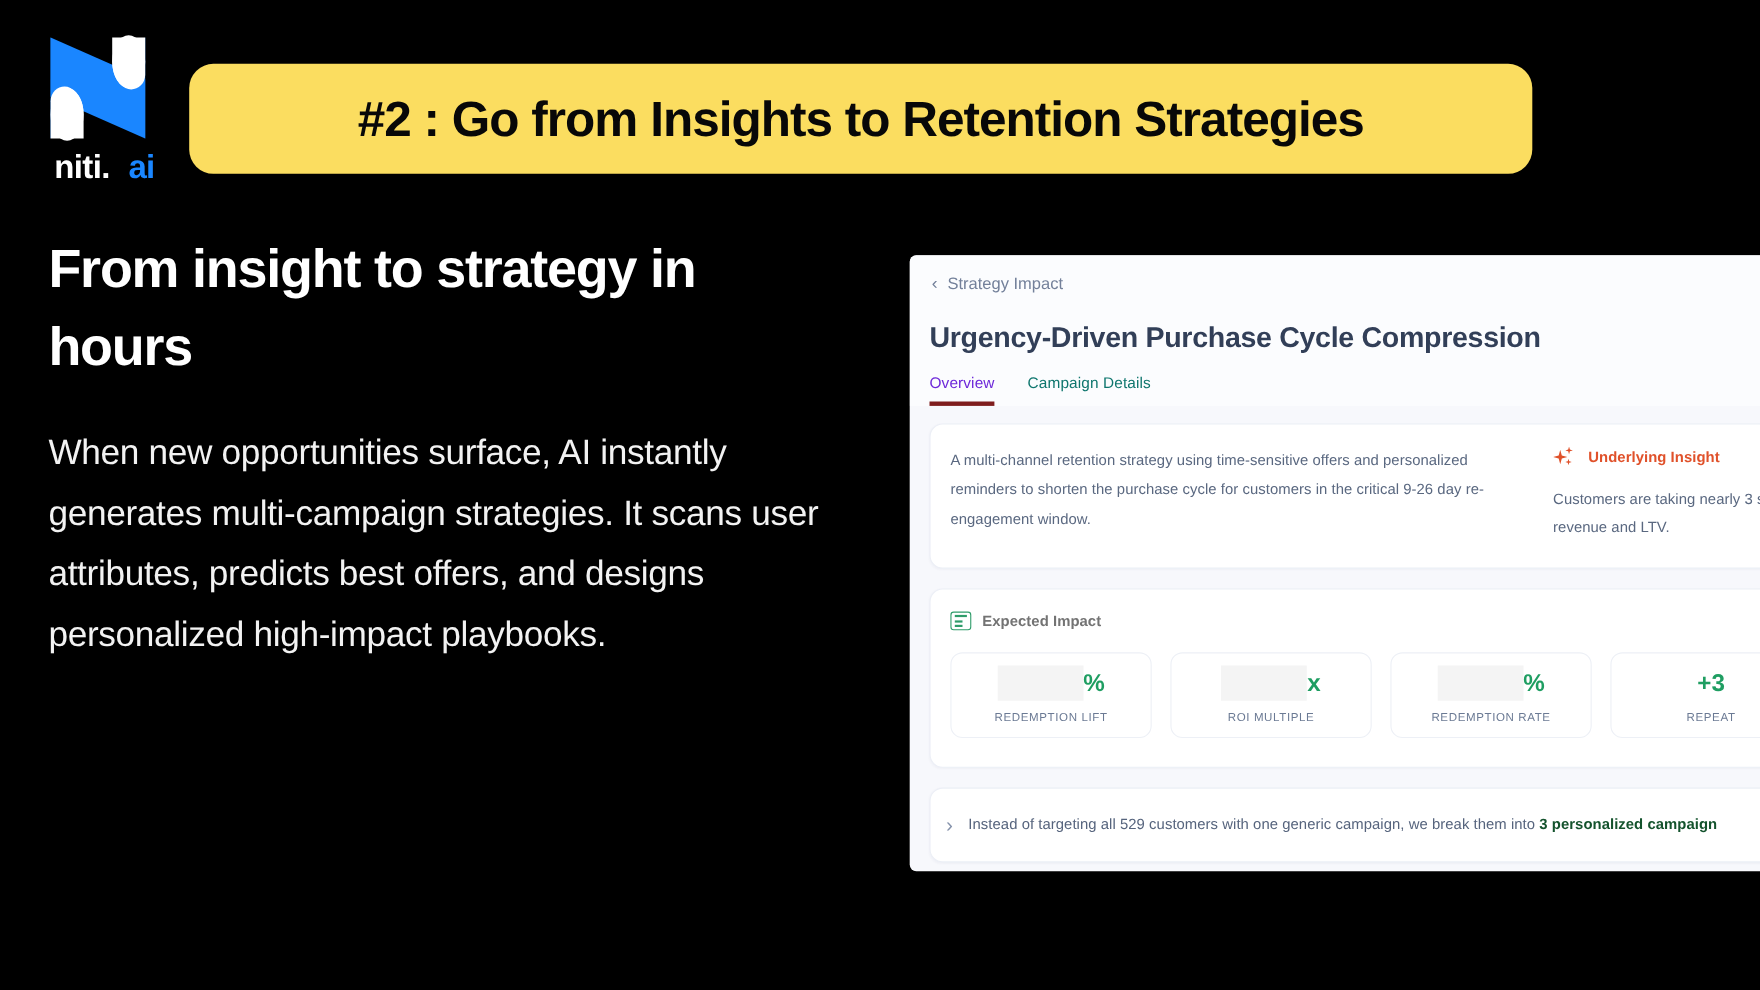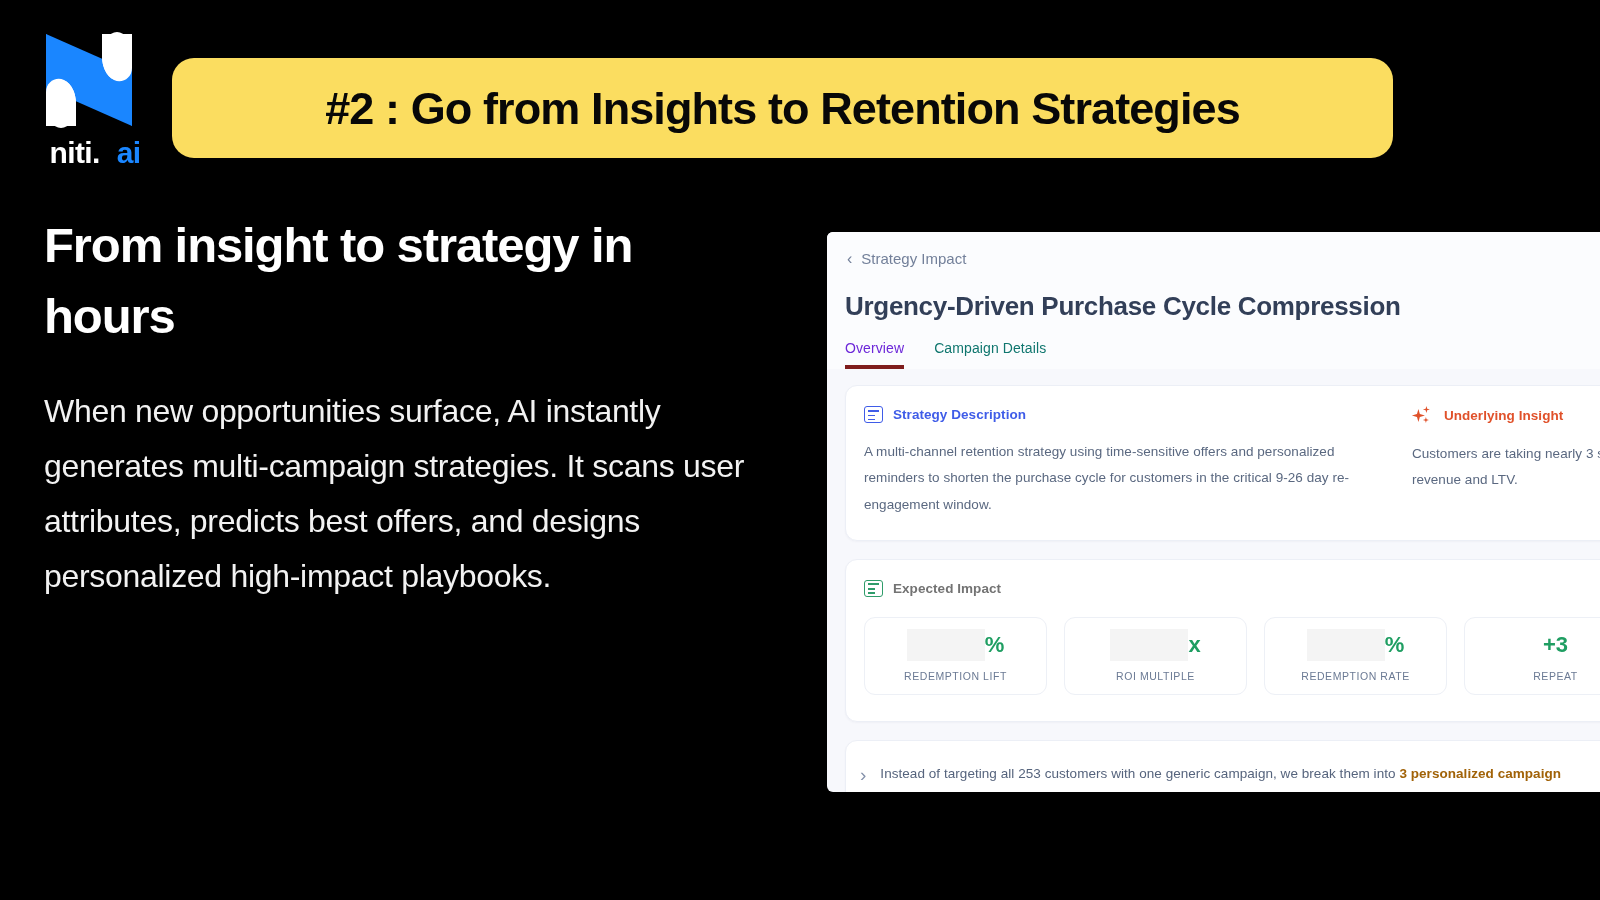--- a/index.html
+++ b/index.html
@@ -296,21 +296,21 @@
     line-height: 1.3;
     flex: 0 0 auto;
     padding-top: 2px;
   }
   .footer-text {
     font-size: 13.5px;
     color: #56647d;
     line-height: 1.95;
     letter-spacing: 0.05px;
   }
-  .footer-text b { color: #a16207; font-weight: 700; }
+  .footer-text b { color: #14532d; font-weight: 700; }
 </style>
 </head>
 <body>
 
 <div class="stage">
 
   <div class="logo-wrap">
     <svg class="logo-mark" viewBox="0 0 98 108">
       <path d="M6 8 L6 100 L92 8 L92 100 Z" fill="#1a86ff"></path>
       <path d="M6 8 L6 62 L92 100 L92 46 Z" fill="#1a86ff"></path>
@@ -342,24 +342,20 @@
       <div class="tabs">
         <div class="tab active">Overview</div>
         <div class="tab">Campaign Details</div>
       </div>
     </div>
 
     <div class="panel-body">
 
       <div class="card two-col">
         <div class="col-desc">
-          <div class="card-head">
-            <span class="icon-box blue"></span>
-            <span class="card-head-label label-blue">Strategy Description</span>
-          </div>
           <div class="card-text">A multi-channel retention strategy using time-sensitive offers and personalized reminders to shorten the purchase cycle for customers in the critical 9-26 day re-engagement window.</div>
         </div>
         <div class="col-insight">
           <div class="card-head">
             <span class="icon-sparkle">
               <i class="spark s1"></i>
                 <i class="spark s2"></i>
                 <i class="spark s3"></i>
             </span>
             <span class="card-head-label label-red">Underlying Insight</span>
@@ -402,19 +398,19 @@
           <div class="metric">
             <div class="metric-value">+3</div>
             <div class="metric-label">REPEAT</div>
           </div>
 
         </div>
       </div>
 
       <div class="card footer-card">
         <span class="chev-right">›</span>
-        <div class="footer-text"><span>Instead of targeting all 253 customers with one generic campaign, we break them into </span><b>3 personalized campaign</b></div>
+        <div class="footer-text"><span>Instead of targeting all 529 customers with one generic campaign, we break them into </span><b>3 personalized campaign</b></div>
       </div>
 
     </div>
   </div>
 
 </div>
 
 </body></html>

